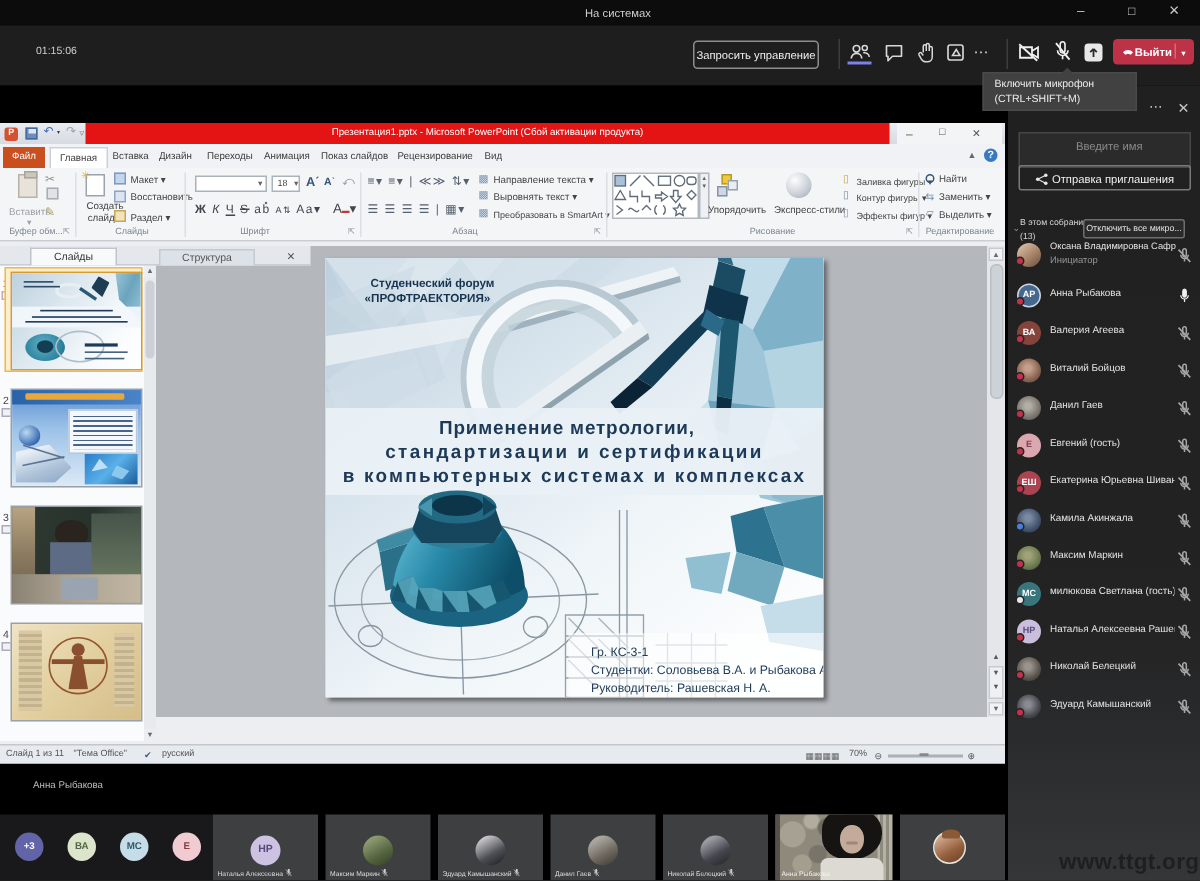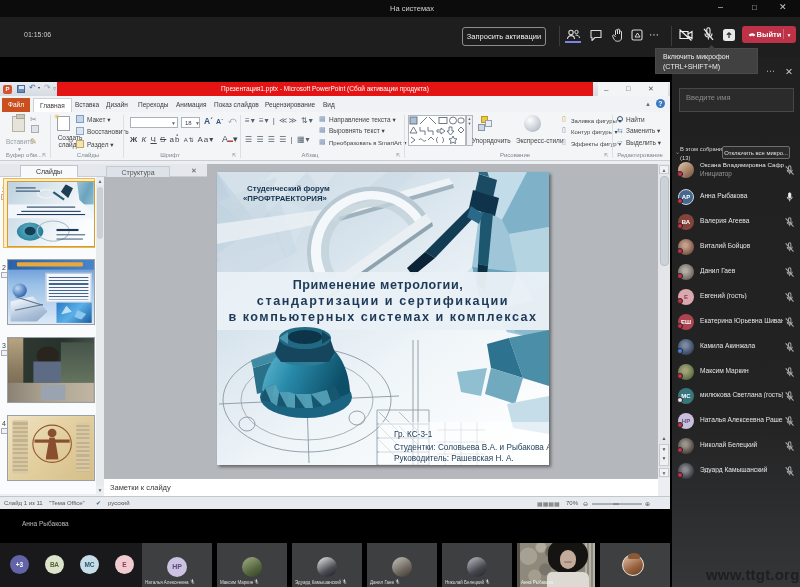--- a/index.html
+++ b/index.html
@@ -53,21 +53,21 @@
 
   <div class="abs" id="topbar">
     <div class="abs" style="left:390px;top:4px;font-size:7.5px;">На системах</div>
     <div class="abs winbtn" style="left:718px;top:3px;">–</div>
     <div class="abs winbtn" style="left:752px;top:3px;font-size:8px;">□</div>
     <div class="abs winbtn" style="left:779px;top:3px;">✕</div>
   </div>
 
   <div class="abs" id="ctrlbar">
     <div class="abs" style="left:24px;top:14px;font-size:7px;color:#cfcfcf;">01:15:06</div>
-    <div class="abs tbtn" style="left:462px;top:10px;width:84px;height:19px;line-height:17px;">Запросить активации</div>
+    <div class="abs tbtn" style="left:462px;top:10px;width:84px;height:19px;line-height:17px;">Запросить управление</div>
     <div class="abs" id="icoset" style="left:0;top:0;width:800px;height:40px;">
       <svg class="abs" style="left:566px;top:11px;" width="15" height="14" viewBox="0 0 15 14">
           <circle cx="5" cy="4.5" r="2.2" fill="none" stroke="#d8d8d8" stroke-width="1.1"></circle>
           <path d="M1.5 11c0-2 1.6-3.4 3.5-3.4S8.5 9 8.5 11" fill="none" stroke="#d8d8d8" stroke-width="1.1"></path>
           <circle cx="10.5" cy="4" r="1.7" fill="none" stroke="#d8d8d8" stroke-width="1"></circle>
           <path d="M9.5 7.2c2-.4 4 .8 4 2.8" fill="none" stroke="#d8d8d8" stroke-width="1"></path>
         </svg>
       <div class="abs" style="left:565px;top:24px;width:16px;height:2px;background:#7b83eb;"></div>
       <div class="abs" style="left:559px;top:9px;width:1px;height:20px;background:#3d3d3d;"></div>
       <svg class="abs" style="left:589px;top:11px;" width="14" height="14" viewBox="0 0 14 14">
@@ -307,23 +307,20 @@
       <div class="abs" style="left:106px;top:2px;width:64px;height:11px;background:#dde2e8;border:1px solid #c4cad1;border-bottom:0;font-size:7px;text-align:center;padding-top:2px;color:#555;">Структура</div>
       <div class="abs" style="left:191px;top:3px;font-size:7px;color:#555;">✕</div>
     </div>
     <div class="abs" id="pvscroll">
       <div class="abs" style="left:1px;top:1px;width:10px;height:9px;background:#f0f2f4;border:1px solid #c6cacf;color:#667;font-size:5px;text-align:center;line-height:8px;">▲</div>
       <div class="abs" style="left:1.5px;top:12px;width:9px;height:90px;background:#cdd2d8;border-radius:4px;border:1px solid #b9bec4;"></div>
       <div class="abs" style="left:1px;top:270px;width:10px;height:9px;color:#556;font-size:5px;text-align:center;line-height:8px;">▲</div>
       <div class="abs" style="left:1px;top:280px;width:10px;height:22px;background:#eef0f2;border:1px solid #c6cacf;color:#556;font-size:5px;text-align:center;line-height:9px;">▼<br>▼</div>
       <div class="abs" style="left:1px;top:304px;width:10px;height:9px;background:#f0f2f4;border:1px solid #c6cacf;color:#667;font-size:5px;text-align:center;line-height:8px;">▼</div>
     </div>
-    <div class="abs" id="pnotes">
-        <span style="position:absolute;left:6px;top:4px;">Заметки к слайду</span>
-      </div>
     <div class="abs" id="pstatus">
       <span class="abs" style="left:4px;top:3px;">Слайд 1 из 11</span>
       <span class="abs" style="left:49px;top:3px;">"Тема Office"</span>
       <span class="abs" style="left:96px;top:2px;color:#44617d;">✔</span>
         <span class="abs" style="left:108px;top:3px;">русский</span>
       <span class="abs" style="left:537px;top:3px;color:#666;">▦▦▦▦</span>
       <span class="abs" style="left:566px;top:3px;">70%</span>
       <span class="abs" style="left:583px;top:3px;">⊖</span>
       <span class="abs" style="left:592px;top:6px;width:50px;height:2px;background:#aab0b6;"></span>
       <span class="abs" style="left:613px;top:3px;color:#888;">▬</span>
@@ -510,21 +507,27 @@
     </div>
     <div class="tile" style="left:600px;width:70px;">
       <div class="tav" style="left:22px;top:11px;width:22px;height:22px;background:linear-gradient(150deg,#cca488 20%,#96613e 60%,#6a3e26);border:1px solid #e8e4da;"></div>
       <div class="abs" style="left:28px;top:10px;width:12px;height:6px;border-radius:50% 50% 20% 20%;background:#8a5a36;"></div>
     </div>
   </div>
 
   <div class="abs" id="rpanel">
     <div class="abs" style="left:94px;top:9px;color:#c4c4c4;font-size:9px;">⋯</div>
     <div class="abs" style="left:113px;top:9px;color:#c4c4c4;font-size:9.5px;">✕</div>
-    <div class="abs" style="left:7px;top:31px;width:115px;height:16px;background:#2b2b2c;border:1px solid #474748;color:#8a8a8a;font-size:7.5px;padding:4px 0 18px 6px;">Введите имя</div>
+    <div class="abs" style="left:7px;top:31px;width:115px;height:16px;background:#2b2b2c;border:1px solid #474748;color:#8a8a8a;font-size:7.5px;padding:4px 0 18px 6px;text-align:center;">Введите имя</div>
+    <div class="abs" style="left:7px;top:53px;width:115px;height:17px;border:1px solid #7a7a7a;border-radius:2px;color:#f0f0f0;font-size:7.5px;text-align:center;padding-top:4px;"><svg style="vertical-align:-2px" width="9" height="9" viewBox="0 0 10 10">
+          <circle cx="8" cy="2" r="1.3" fill="#e8e8e8"></circle>
+          <circle cx="2" cy="5" r="1.3" fill="#e8e8e8"></circle>
+          <circle cx="8" cy="8" r="1.3" fill="#e8e8e8"></circle>
+          <path d="M2 5L8 2M2 5l6 3" stroke="#e8e8e8" stroke-width=".8"></path>
+        </svg> Отправка приглашения</div>
     <div class="abs" style="left:3px;top:91px;color:#9a9a9a;font-size:6px;">⌄</div>
     <div class="abs" style="left:8px;top:89px;color:#d6d6d6;font-size:5.8px;">В этом собрании</div>
     <div class="abs" style="left:8px;top:98px;color:#d6d6d6;font-size:5.8px;">(13)</div>
     <div class="abs" style="left:50px;top:89px;width:68px;height:13px;border:1px solid #6e6e6e;border-radius:2px;background:#2a2a2b;color:#e0e0e0;font-size:5.9px;text-align:center;padding-top:3px;white-space:nowrap;overflow:hidden;">Отключить все микро...</div>
     <div class="prow" style="top:104px;">
       <div class="av" style="background:linear-gradient(140deg,#d2b79c 15%,#a8846a 55%,#6a4e3c);"></div>
         <div class="badge"></div>
       <div class="pname" style="position:absolute;left:22px;top:0;right:11px;font-size:6.2px;">Оксана Владимировна Сафрон...</div>
       <div style="position:absolute;left:22px;top:9px;font-size:6.3px;color:#969696;">Инициатор</div>
       <svg class="micr" viewBox="0 0 12 12">

